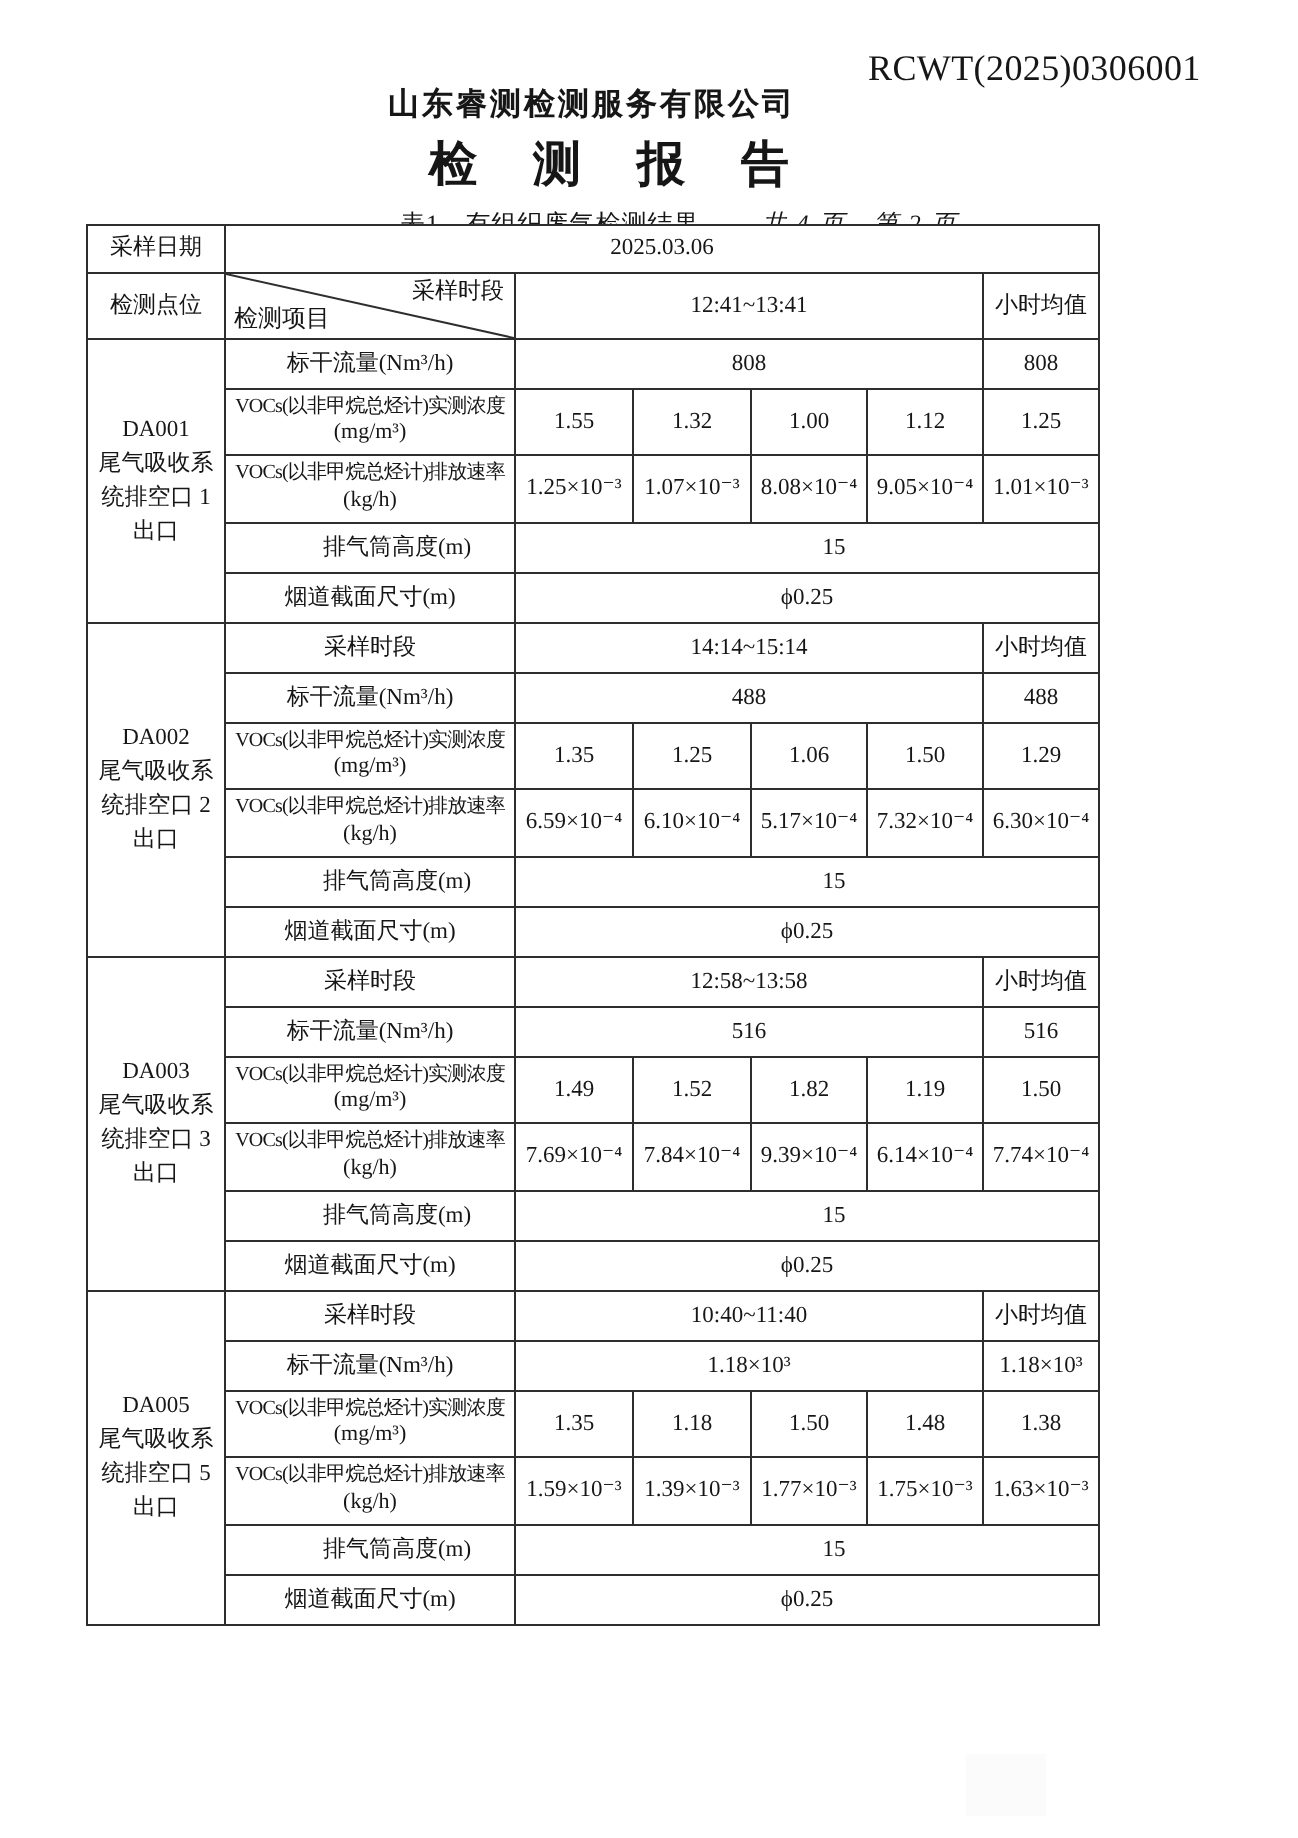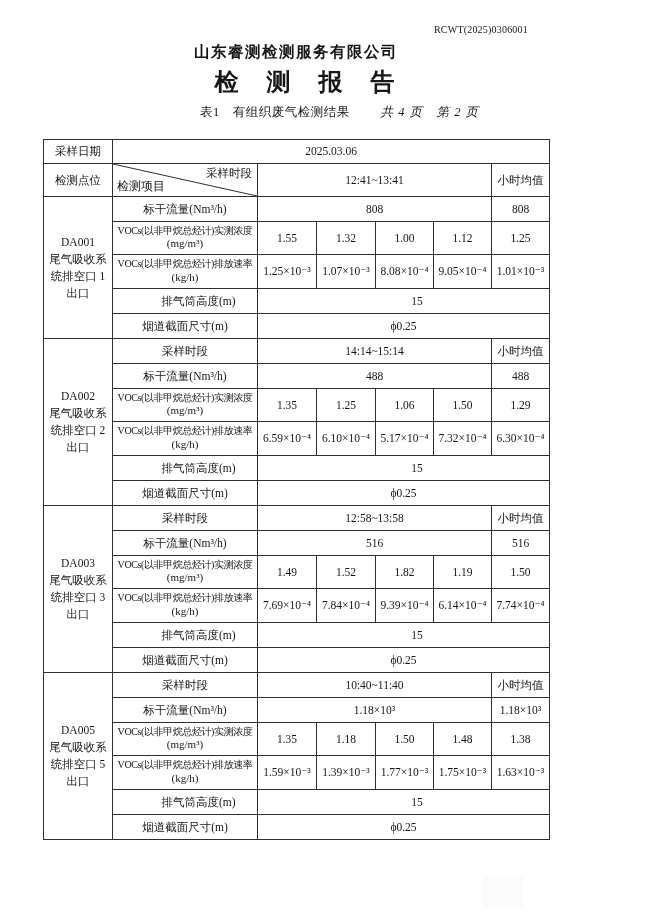--- a/index.html
+++ b/index.html
@@ -2,30 +2,30 @@
 <html><head>
 <meta charset="utf-8">
 <style>
   html, body { margin: 0; padding: 0; }
   body { width: 649px; height: 919px; background: #ffffff; }
   .page {
     position: relative; width: 649px; height: 919px; background: #ffffff;
     font-family: "Liberation Serif", "DejaVu Serif", serif;
     color: #161616; overflow: hidden;
   }
-  .report-no { position: absolute; left: 434px; top: 24px; font-size: 10px; letter-spacing: 0.2px; }
+  .report-no { position: absolute; left: 434px; top: 24px; font-size: 18px; letter-spacing: 0.2px; }
   .company   { position: absolute; left: 43px; top: 42px; width: 506px; text-align: center;
                font-size: 15.5px; font-weight: bold; letter-spacing: 1.5px; }
   .title     { position: absolute; left: 57px; top: 66px; width: 506px; text-align: center;
                font-size: 24px; font-weight: bold; letter-spacing: 11px; }
   .caption-row { position: absolute; left: 43px; top: 104px; width: 506px; height: 17px; font-size: 12.5px; text-align: center; }
   .caption   { position: absolute; left: 157px; top: 0; letter-spacing: 0.5px; }
   .page-info { position: absolute; right: 70px; top: 0; letter-spacing: 1px; font-style: italic; }
 
-  .tablewrap { position: absolute; left: 43px; top: 139px; }
+  .tablewrap { position: absolute; left: 43px; top: 112px; }
   table { border-collapse: collapse; table-layout: fixed; width: 506px; background: #ffffff; }
   td {
     border: 1px solid #2e2e2e; text-align: center; vertical-align: middle;
     font-size: 11.5px; padding: 0 1px; line-height: 1.25; overflow: hidden;
   }
   tr.h-date   td { height: 23px; }
   tr.h-head   td { height: 32px; }
   tr.h-period td { height: 24px; }
   tr.h-flow   td { height: 24px; }
   tr.h-conc   td { height: 32px; }

